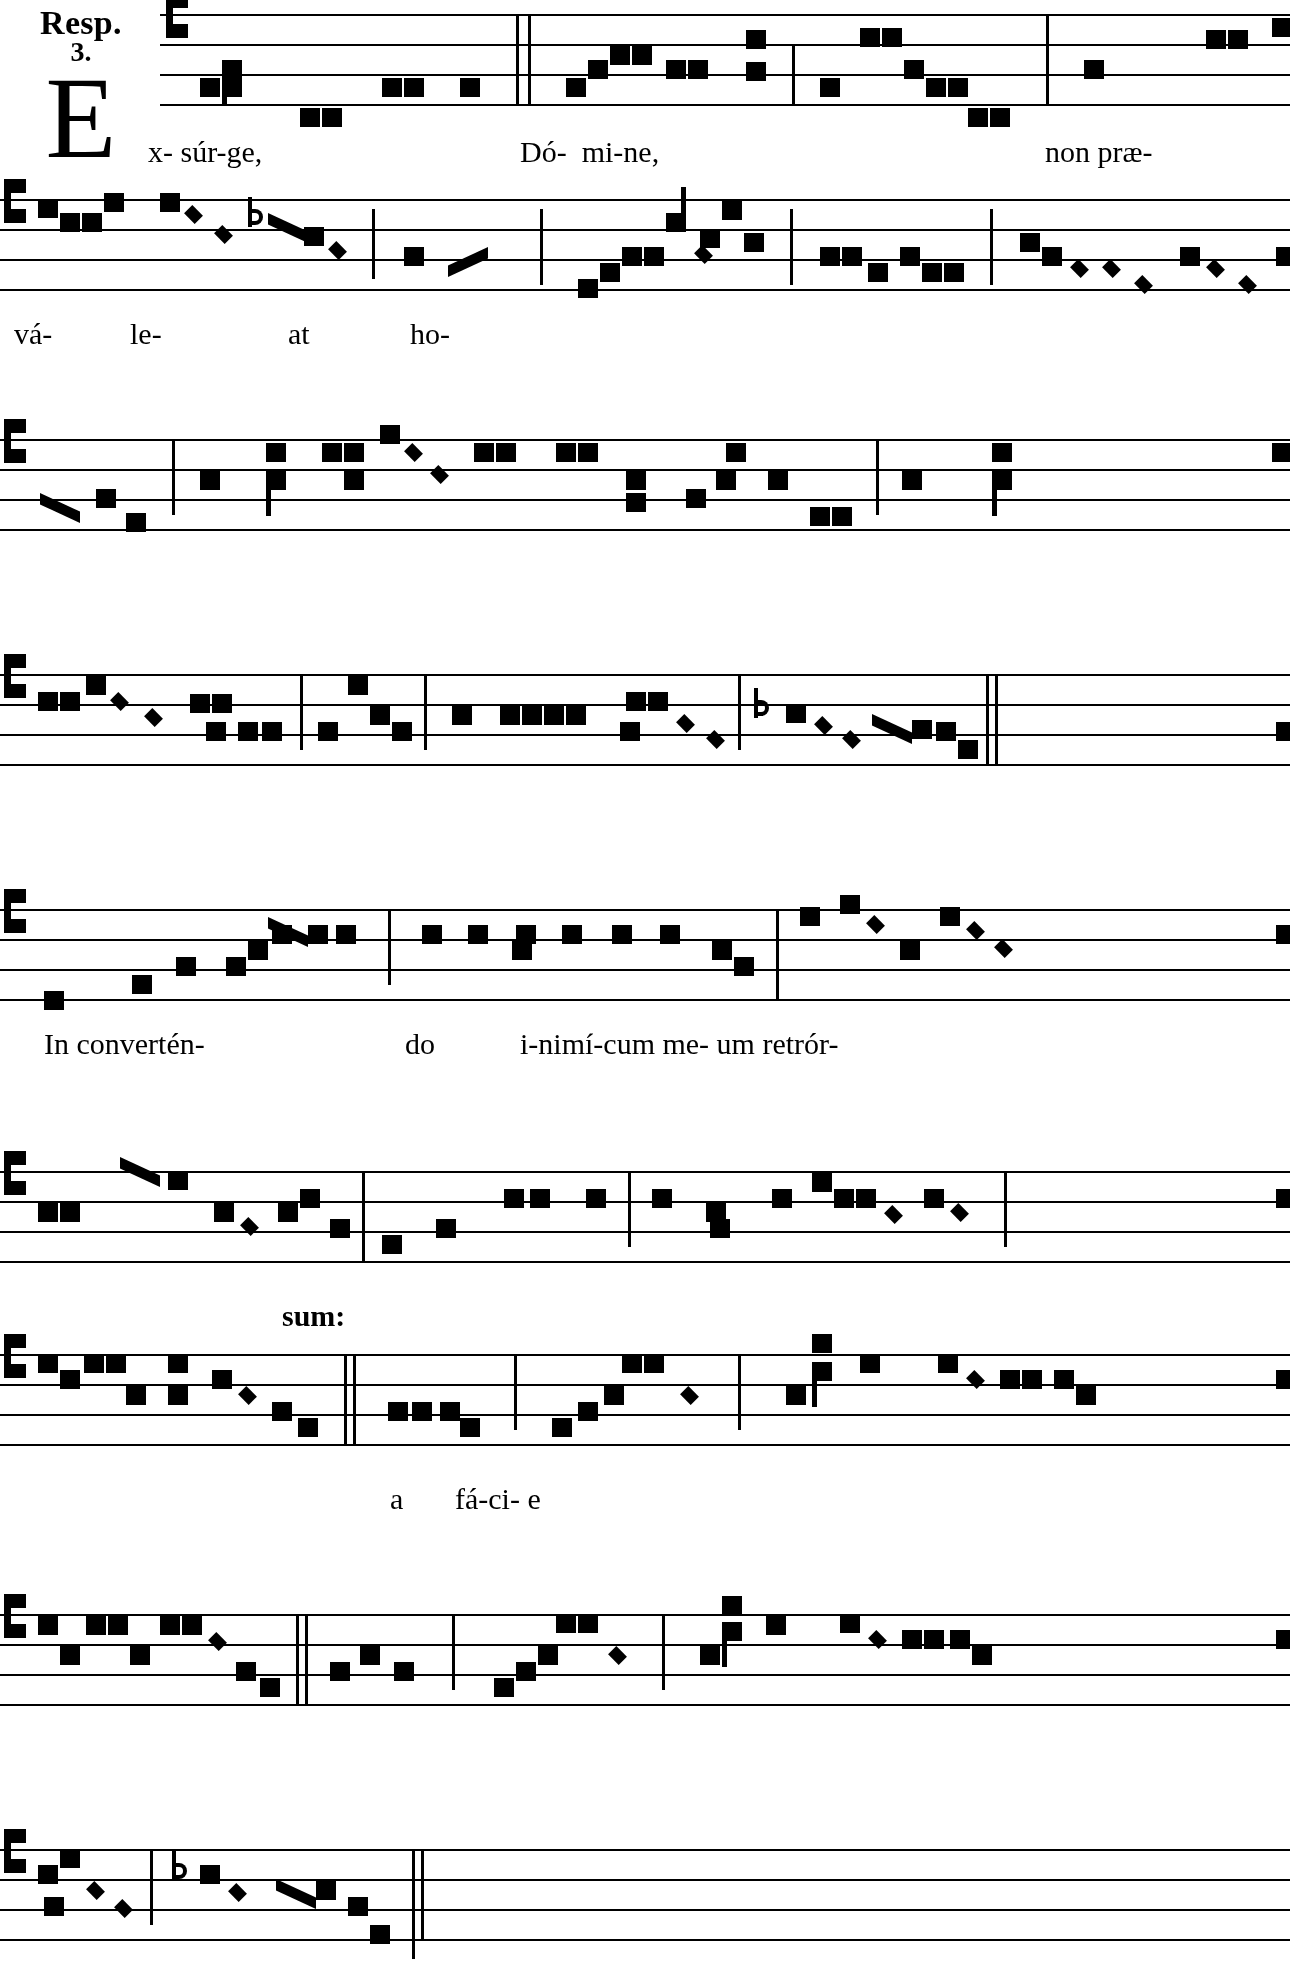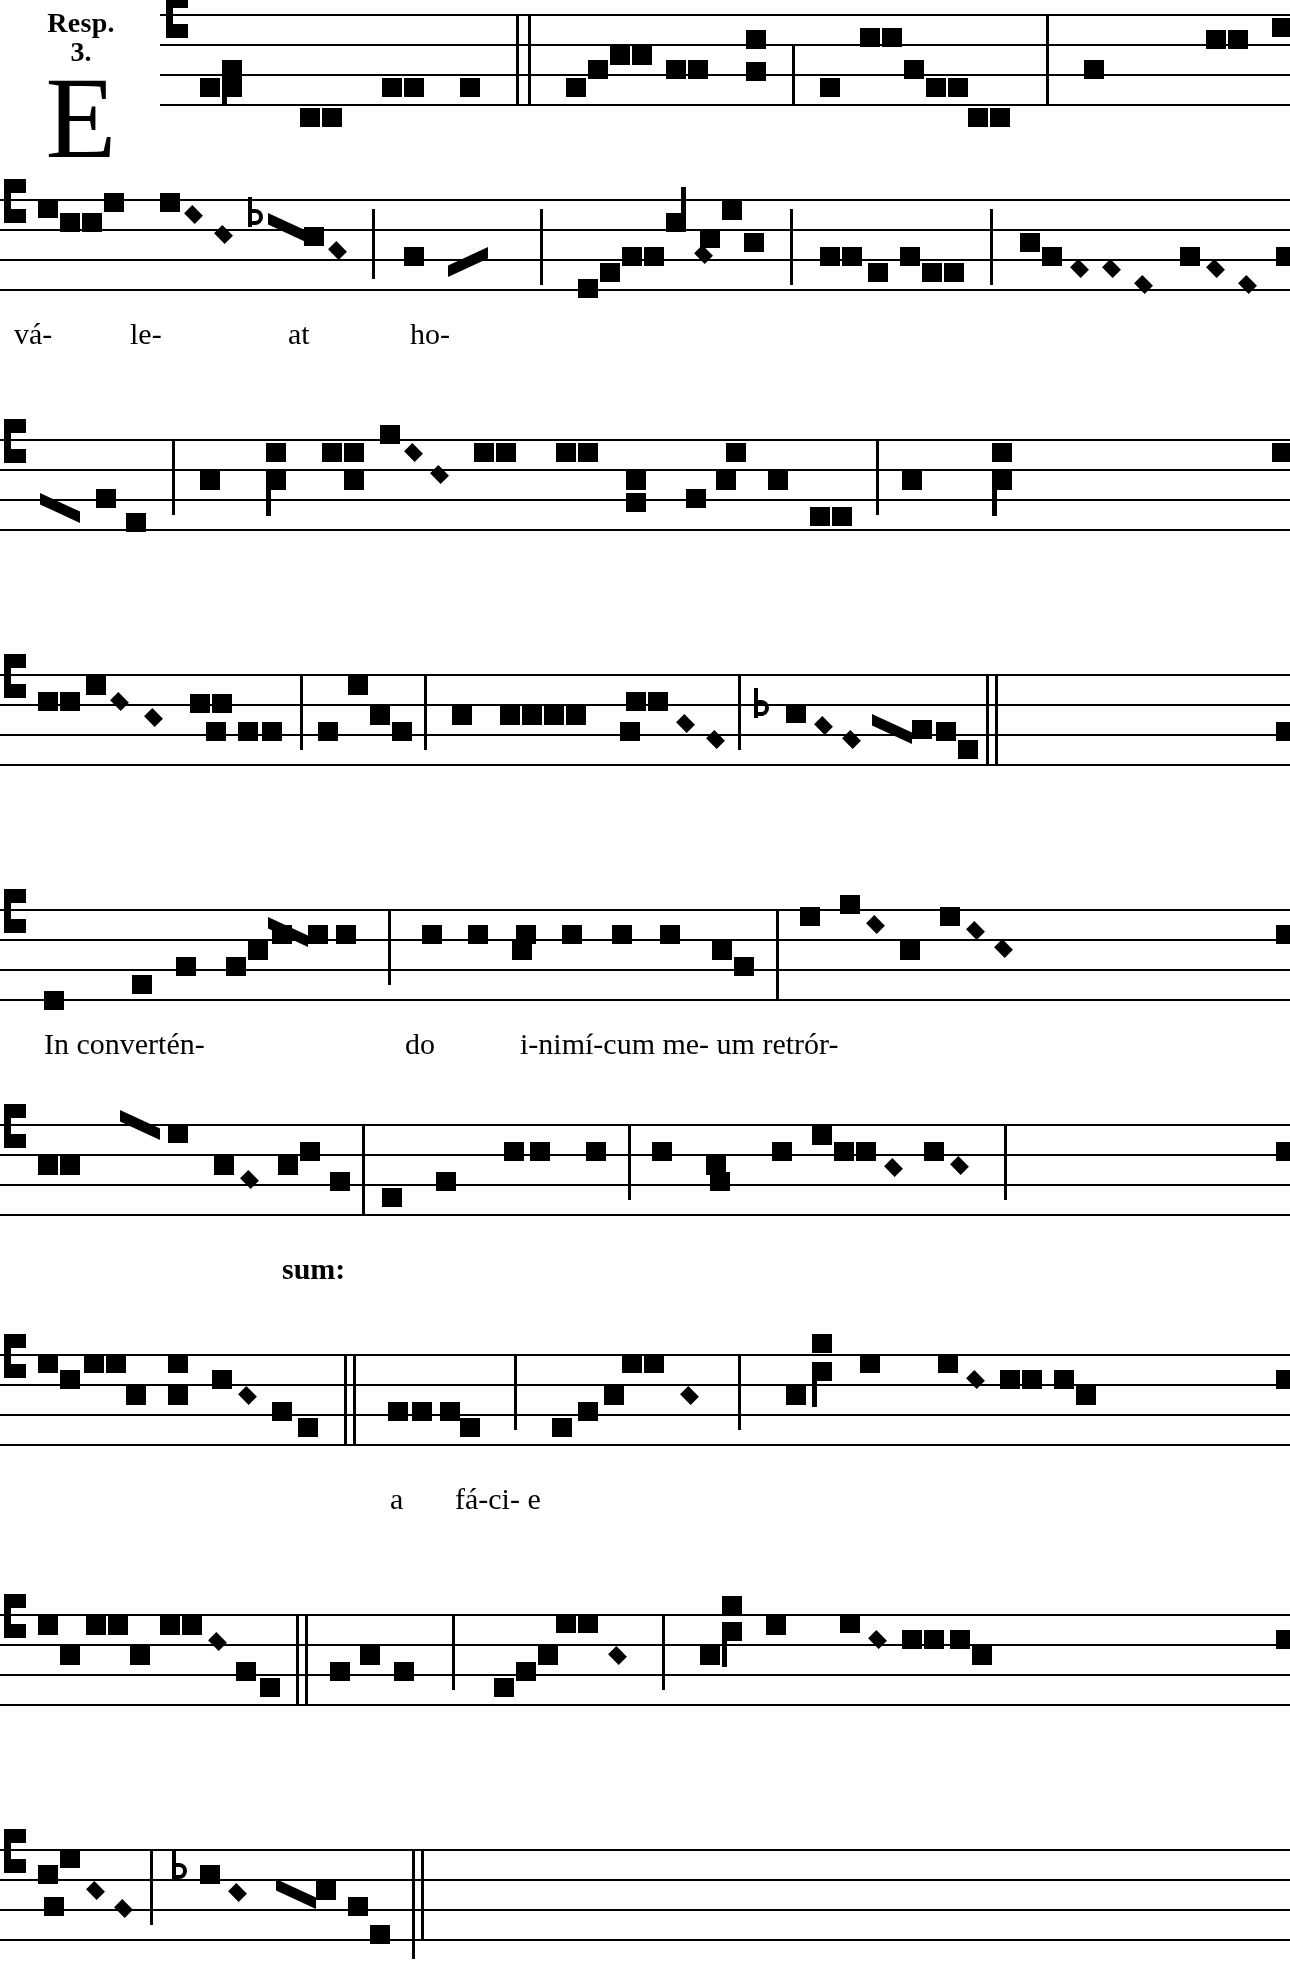--- a/index.html
+++ b/index.html
@@ -167,21 +167,21 @@
   
   .incipit {
     position: absolute;
     left: 16px;
     top: 8px;
     width: 130px;
     text-align: center;
   }
   .incipit .resp {
     font-weight: bold;
-    font-size: 28px;
+    font-size: 34px;
     line-height: 30px;
     letter-spacing: .3px;
     font-family: Liberation Serif, serif;
   }
   .incipit .mode {
     font-weight: bold;
     font-size: 28px;
     line-height: 28px;
   }
   .incipit .initial {
@@ -238,20 +238,25 @@
       <div class="n" style="left:1228px; top:30px;"></div>
       <div class="n" style="left:1272px; top:18px;"></div>
     </div>
 
     <div class="incipit">
       <div class="resp">Resp.</div>
       <div class="mode">3.</div>
       <div class="initial">E</div>
     </div>
 
+    <div class="lyrics" style="position:absolute; top:135px; left:0; width:1290px;">
+      <span style="left:148px;">x- súr-ge,</span>
+      <span style="left:520px;">Dó-  mi-ne,</span>
+      <span style="left:1045px;">non præ-</span>
+    </div>
   </div>
 
   <div class="system" style="position:absolute; left:0; top:185px;">
     <div class="staff" style="width:1290px;">
       <div class="line l1"></div>
       <div class="line l2"></div>
       <div class="line l3"></div>
       <div class="line l4"></div>
       <div class="clef" style="left:4px; top:-6px;"></div>
 
@@ -446,21 +451,21 @@
       <div class="n" style="left:1276px; top:30px;"></div>
     </div>
 
     <div class="lyrics" style="position:absolute; top:132px; left:0; width:1290px;">
       <span style="left:44px;">In convertén-</span>
       <span style="left:405px;">do</span>
       <span style="left:520px;">i-nimí-cum me- um retrór-</span>
     </div>
   </div>
 
-  <div class="system" style="position:absolute; left:0; top:1110px;font-weight:bold;">
+  <div class="system" style="position:absolute; left:0; top:1157px;font-weight:bold;">
     <div class="staff" style="width:1290px;">
       <div class="line l1"></div>
       <div class="line l2"></div>
       <div class="line l3"></div>
       <div class="line l4"></div>
       <div class="clef" style="left:4px; top:-6px;"></div>
 
       <div class="n" style="left:38px; top:46px;"></div>
       <div class="n" style="left:60px; top:46px;"></div>
       <div class="obl" style="left:120px; top:0px;"></div>

